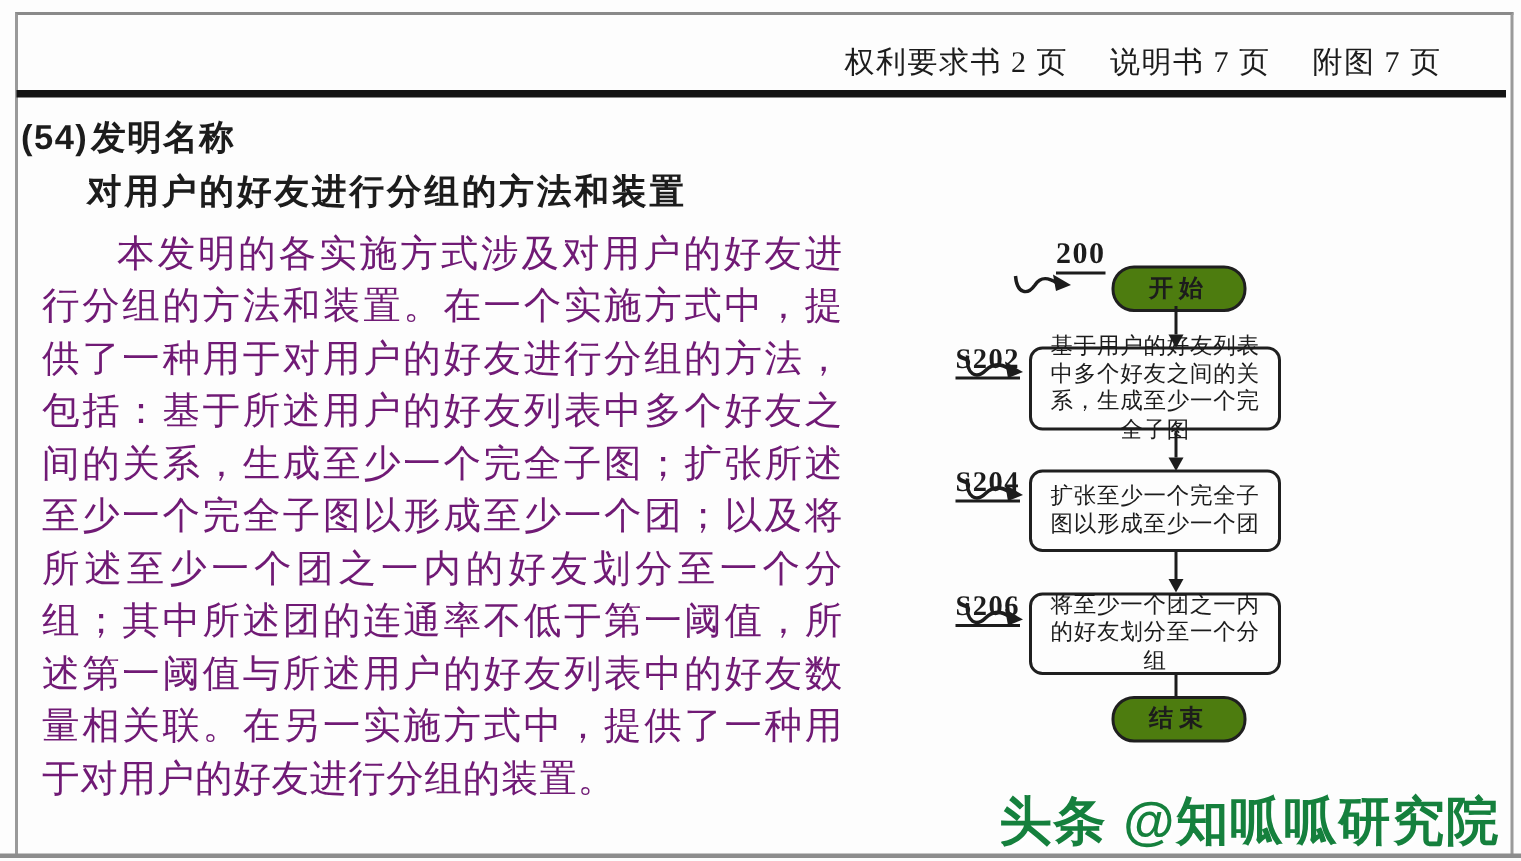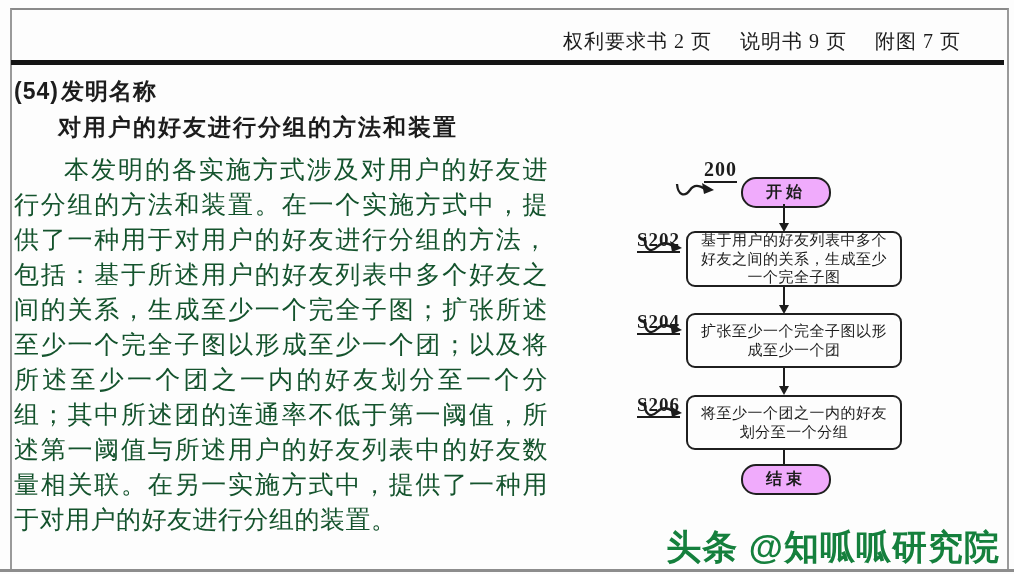--- a/index.html
+++ b/index.html
@@ -34,44 +34,44 @@
   }
   .title-row{
     font-family:"Liberation Sans","DejaVu Sans",sans-serif;
     font-weight:700;font-size:23px;line-height:30px;letter-spacing:2px;
     margin:6px 0 4px 44px;
   }
   .abstract{
     margin-top:10px;width:534px;
     font-size:25px;line-height:35px;letter-spacing:0.5px;
     text-align:justify;text-justify:inter-character;
-    text-indent:2em;color:#14532d;
+    text-indent:2em;color:#701a75;margin-left:14px;
   }
 
   
   .fig-label{
     position:absolute;left:668px;top:158px;
     font-weight:700;font-size:20px;letter-spacing:1px;
     border-bottom:2px solid #1c1c1c;padding-bottom:0;margin-left:36px;
   }
   .step-label{
     position:absolute;left:637px;
     font-weight:700;font-size:19px;letter-spacing:1px;
     border-bottom:2px solid #1c1c1c;
     margin-top:17px;
   }
   .squiggle{position:absolute;}
   .terminal{
     position:absolute;left:741px;width:86px;height:27px;
-    border:2px solid #1f1f1f;border-radius:15px;background:#f0abfc;
+    border:2px solid #1f1f1f;border-radius:15px;background:#4d7c0f;
     display:flex;align-items:center;justify-content:center;
     font-weight:700;font-size:16px;letter-spacing:4px;
   }
   .flowbox{
-    position:absolute;left:686px;width:216px;
+    position:absolute;left:686px;width:168px;
     border:2px solid #1f1f1f;border-radius:9px;background:#fdfdfd;
     display:flex;align-items:center;justify-content:center;
     box-sizing:border-box;padding:2px 7px;
     font-size:15px;line-height:18.5px;text-align:center;letter-spacing:0.5px;
   }
   .arrow{position:absolute;left:779px;width:10px;display:flex;flex-direction:column;align-items:center;}
   .arrow .shaft{width:2px;background:#1c1c1c;}
   .arrow .head{width:0;height:0;border-left:5px solid transparent;border-right:5px solid transparent;border-top:9px solid #1c1c1c;}
 
   .watermark{
@@ -83,21 +83,21 @@
   }
 </style>
 </head>
 <body>
 
 <div class="frame"></div>
 <div class="bottom-rule"></div>
 
 <div class="header">
   <span>权利要求书 2 页</span>
-  <span>说明书 9 页</span>
+  <span>说明书 7 页</span>
   <span>附图 7 页</span>
 </div>
 
 <div class="thick-rule"></div>
 
 <div class="leftcol">
   <div class="field-row">
     <span>(54)</span>
     <span>发明名称</span>
   </div>

